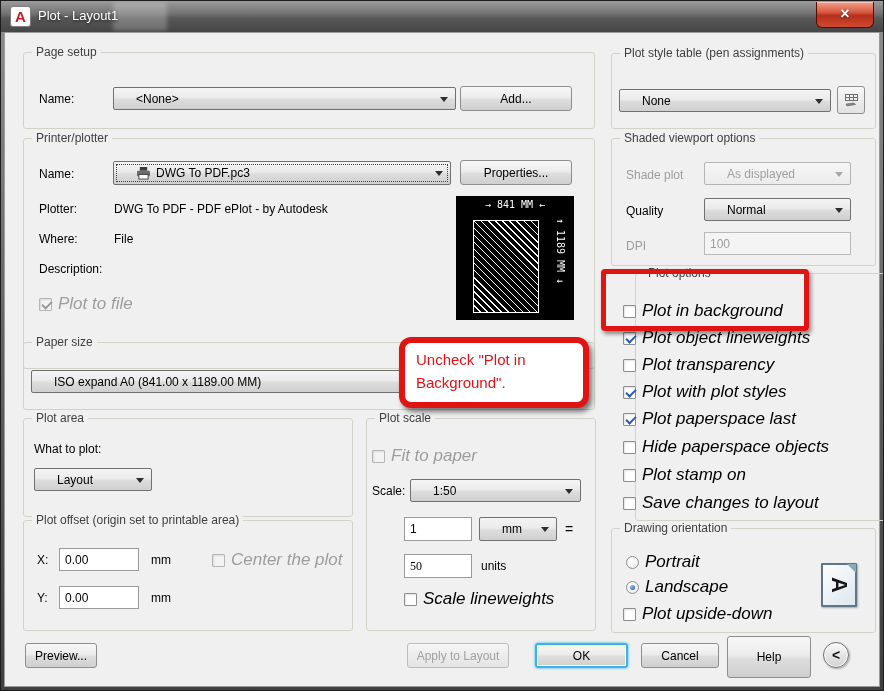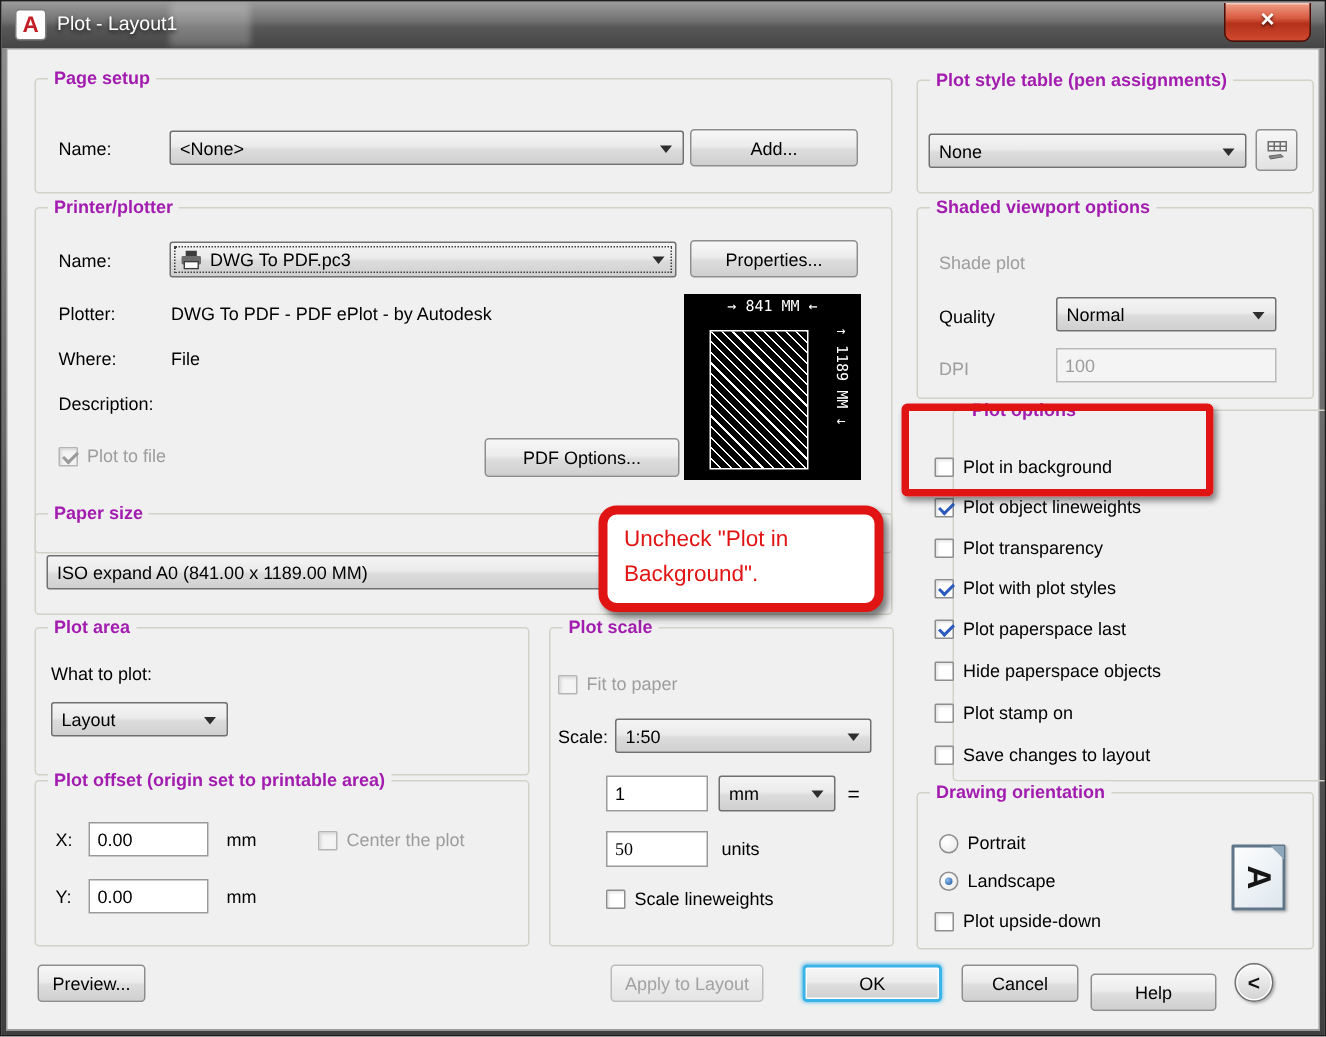--- a/index.html
+++ b/index.html
@@ -21,25 +21,25 @@
                background:linear-gradient(#f0a088,#d95b41 40%,#b5301a 55%,#cf4a2f);
                border:1px solid #520c03; border-top:none; border-radius:0 0 6px 6px;
                color:#fff; font-size:16px; font-weight:bold; text-align:center; line-height:24px;
                text-shadow:0 1px 2px rgba(0,0,0,.6); cursor:pointer;
                box-shadow:inset 0 1px 0 rgba(255,255,255,.45); }
   
   .client { position:absolute; left:3px; top:31px; right:3px; bottom:3px; background:#f0f0f0;
             border:1px solid #9b9b9b; z-index:1; }
   .group { position:absolute; border:1px solid #d2d2c8; border-radius:3px; z-index:2; }
   .gt { position:absolute; top:-8px; left:8px; background:#f0f0f0; padding:0 4px;
-        font-size:12px; color:#a21caf; white-space:nowrap;font-weight:bold; }
+        font-size:12px; color:#404040; white-space:nowrap; }
   .lbl { position:absolute; font-size:12px; color:#000; white-space:nowrap; z-index:3; }
   .lbl.dis, .cblabel.dis { color:#9d9d9d; }
   
-  .combo { position:absolute; z-index:3; display:flex; align-items:center; padding-left:6px;
+  .combo { position:absolute; z-index:3; display:flex; align-items:center; padding-left:22px;
            font-size:12px; color:#000; border:1px solid #707070; border-radius:2px;
            background:linear-gradient(#f4f4f4,#ebebeb 45%,#dcdcdc 55%,#d0d0d0); cursor:default; }
   .combo .carrow { position:absolute; right:7px; top:50%; margin-top:-2px; width:0; height:0;
            border-left:4px solid transparent; border-right:4px solid transparent;
            border-top:5px solid #2e2e2e; }
   .combo.dis { border-color:#b4b4b4; color:#a0a0a0;
            background:linear-gradient(#f6f6f6,#ececec); }
   .combo.dis .carrow { border-top-color:#a8a8a8; }
   .combo.focus { outline:1px dotted #404040; outline-offset:-4px; }
   .cval { overflow:hidden; white-space:nowrap; }
@@ -58,21 +58,21 @@
   .cb { position:relative; width:13px; height:13px; background:#fff; border:1px solid #8e8e8e;
         border-radius:1px; flex:0 0 auto; box-shadow:inset 1px 1px 2px rgba(0,0,0,.12); }
   .cb.checked::after { content:""; position:absolute; left:2px; top:2px; width:8px; height:4px;
         border:solid var(--check-blue,#2d5bbd); border-width:0 0 2px 2px; transform:rotate(-45deg); }
   .cb.dis { border-color:#b5b5b5; background:#f4f4f4; }
   .cb.dis.checked::after { border-color:#9a9a9a; }
   .radio { position:relative; width:13px; height:13px; border:1px solid #8e8e8e; border-radius:50%;
         background:radial-gradient(circle at 35% 35%, #fff, #e8e8e8); flex:0 0 auto; }
   .radio.checked::after { content:""; position:absolute; left:3px; top:3px; width:5px; height:5px;
         border-radius:50%; background:radial-gradient(circle at 35% 35%, #8cc0ee, #1d4f9e); }
-  .cblabel { font-size:12px; color:#000; white-space:nowrap; }
+  .cblabel { font-size:17px; color:#000; white-space:nowrap;font-style:italic; }
   
   .preview { position:absolute; z-index:3; background:#000; color:#fff;
              font-family:"DejaVu Sans Mono", monospace; }
   .dimh { position:absolute; left:0; right:0; top:3px; text-align:center; font-size:10px;
           white-space:nowrap; }
   .dimh::before { content:"\2192\00a0"; } .dimh::after { content:"\00a0\2190"; }
   .hatch { position:absolute; left:17px; top:24px; width:66px; height:93px; border:1px solid #fff;
           background:repeating-linear-gradient(45deg, #000 0 4px, #fff 4px 5px); }
   .dimv { position:absolute; right:8px; top:22px; height:98px; writing-mode:vertical-rl;
           font-size:10px; display:flex; align-items:center; }
@@ -172,21 +172,20 @@
   <span class="lbl" style="left:38px;top:201px">Plotter:</span>
   <span class="val" style="left:113px;top:201px">DWG To PDF - PDF ePlot - by Autodesk</span>
   <span class="lbl" style="left:38px;top:231px">Where:</span>
   <span class="val" style="left:113px;top:231px">File</span>
   <span class="lbl" style="left:38px;top:261px">Description:</span>
 
   <span class="cbrow" style="left:38px;top:296px">
     <span class="cb dis checked"></span>
     <span class="cblabel dis">Plot to file</span>
   </span>
-  <button class="btn" style="left:322px;top:291px;width:130px;height:26px">PDF Options...</button>
 
   <div class="preview" style="left:455px;top:195px;width:118px;height:124px">
     <div class="dimh"><span>841 MM</span></div>
     <div class="hatch"></div>
     <div class="dimv">
         <span>1189 MM</span>
       </div>
   </div>
 
   <div class="combo" style="left:30px;top:369px;width:541px;height:23px">
@@ -245,20 +244,24 @@
             <line x1="2.5" y1="5.5" x2="14.5" y2="5.5"></line>
             <line x1="6.5" y1="2.5" x2="6.5" y2="8.5"></line>
             <line x1="10.5" y1="2.5" x2="10.5" y2="8.5"></line>
           </g>
           <path d="M3 12 L11 11 L12.5 12.5 L4 14 Z" fill="#8a8a8a" stroke="#5c5c5c" stroke-width=".6"></path>
         </svg>
     </span>
   </button>
 
   <span class="lbl dis" style="left:625px;top:167px">Shade plot</span>
+  <div class="combo dis" style="left:703px;top:161px;width:147px;height:23px">
+    <span class="cval">As displayed</span>
+    <span class="carrow"></span>
+  </div>
   <span class="lbl" style="left:625px;top:203px">Quality</span>
   <div class="combo" style="left:703px;top:197px;width:147px;height:23px">
     <span class="cval">Normal</span>
     <span class="carrow"></span>
   </div>
   <span class="lbl dis" style="left:625px;top:238px">DPI</span>
   <input class="tin dis" style="left: 703px; top: 231px; width: 147px; height: 23px;" readonly="" value="100">
 
   <span class="cbrow" style="left:622px;top:303px">
     <span class="cb"></span>
@@ -307,21 +310,21 @@
   </span>
   <div class="orient-icon" style="left:820px;top:562px">
     <span class="fold"></span>
     <span class="oa">A</span>
   </div>
 
   <button class="btn" style="left:24px;top:642px;width:72px;height:25px">Preview...</button>
   <button class="btn dis" style="left:406px;top:642px;width:102px;height:25px">Apply to Layout</button>
   <button class="btn ok" style="left:534px;top:642px;width:93px;height:25px">OK</button>
   <button class="btn" style="left:640px;top:642px;width:78px;height:25px">Cancel</button>
-  <button class="btn" style="left:726px;top:648px;width:84px;height:25px">Help</button>
+  <button class="btn" style="left:726px;top:635px;width:84px;height:42px">Help</button>
   <div class="circle-btn" style="left:822px;top:641px">
     <span>&lt;</span>
   </div>
 
   <div class="hl-box"></div>
   <div class="callout">
     <span>Uncheck "Plot in Background".</span>
   </div>
 
 </div>

